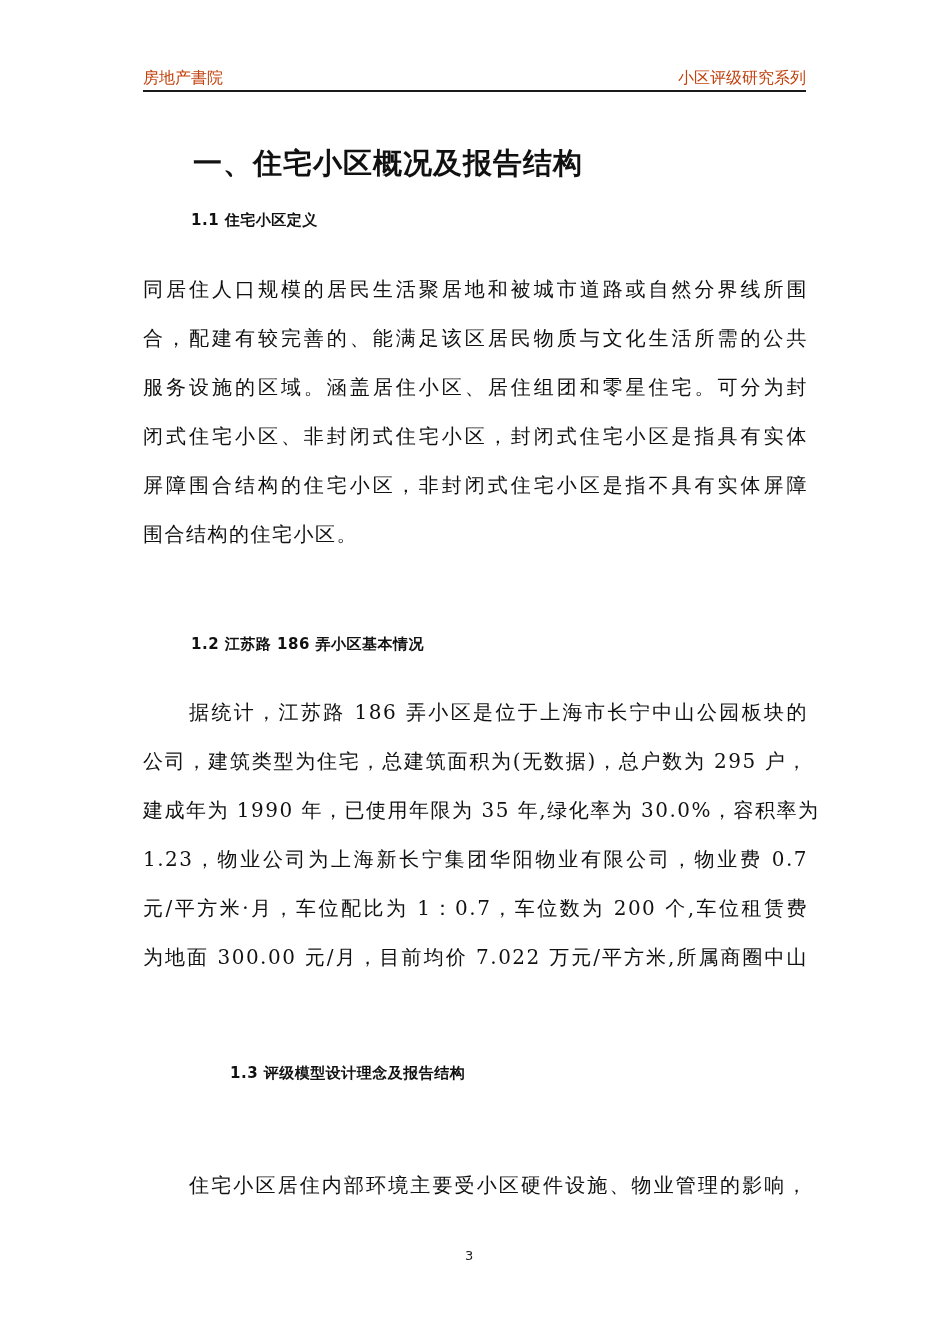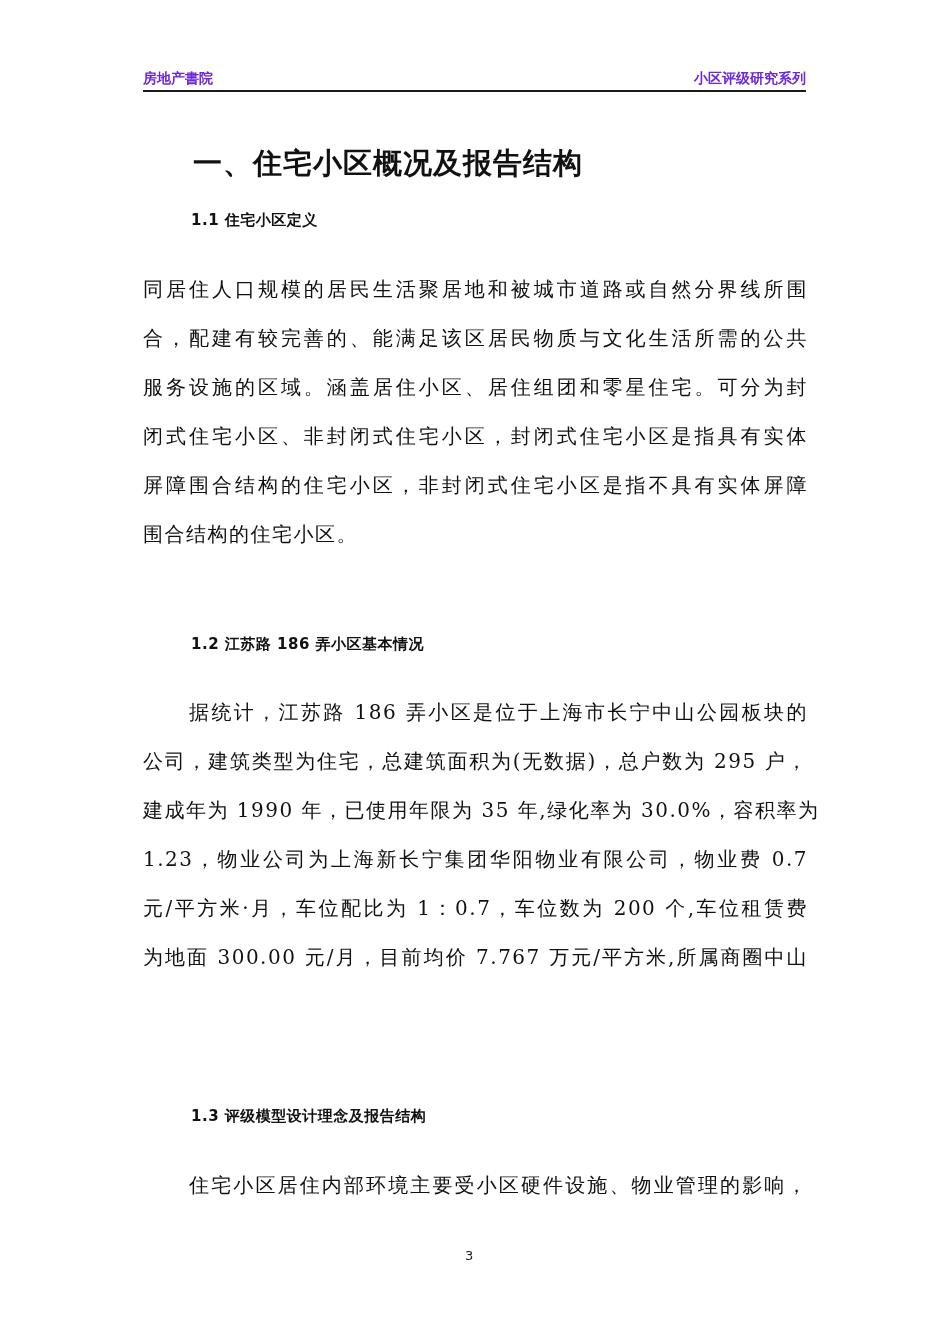--- a/index.html
+++ b/index.html
@@ -15,24 +15,23 @@
     color: #111111;
   }
   .page-header {
     position: absolute;
     left: 143px;
     top: 66px;
     width: 663px;
     height: 24px;
     border-bottom: 2px solid #1a1a1a;
     font-family: "DejaVu Sans", sans-serif;
-    font-size: 14px;
+    font-size: 16px;
     line-height: 20px;
-    color: #6d28d9;
-    font-weight: bold;
+    color: #c2410c;
   }
   .page-header .left { position: absolute; left: 0; top: 2px; }
   .page-header .right { position: absolute; right: 0; top: 2px; margin-left: 40px; }
 
   .content {
     position: absolute;
     left: 143px;
     top: 140px;
     width: 665px;
     font-family: "DejaVu Serif", serif;
@@ -102,22 +101,22 @@
     <span class="line last" style="text-indent:0">围合结构的住宅小区。</span>
   </div>
 
   <div class="h2" style="top:495px;">1.2 江苏路 186 弄小区基本情况</div>
   <div class="para" style="top:548px;">
     <span class="line">据统计，江苏路 186 弄小区是位于上海市长宁中山公园板块的</span>
     <span class="line" style="text-indent:0">公司，建筑类型为住宅，总建筑面积为(无数据)，总户数为 295 户，</span>
     <span class="line" style="text-indent:0">建成年为 1990 年，已使用年限为 35 年,绿化率为 30.0%，容积率为</span>
     <span class="line" style="text-indent:0">1.23，物业公司为上海新长宁集团华阳物业有限公司，物业费 0.7</span>
     <span class="line" style="text-indent:0">元/平方米·月，车位配比为 1：0.7，车位数为 200 个,车位租赁费</span>
-    <span class="line" style="text-indent:0">为地面 300.00 元/月，目前均价 7.767 万元/平方米,所属商圈中山</span>
+    <span class="line" style="text-indent:0">为地面 300.00 元/月，目前均价 7.022 万元/平方米,所属商圈中山</span>
   </div>
 
-  <div class="h2" style="top:967px;">1.3 评级模型设计理念及报告结构</div>
+  <div class="h2" style="top:924px;margin-left:39px;">1.3 评级模型设计理念及报告结构</div>
   <div class="para" style="top:1021px;">
     <span class="line">住宅小区居住内部环境主要受小区硬件设施、物业管理的影响，</span>
   </div>
 </div>
 
 <div class="page-number">3</div>
 
 </body></html>

